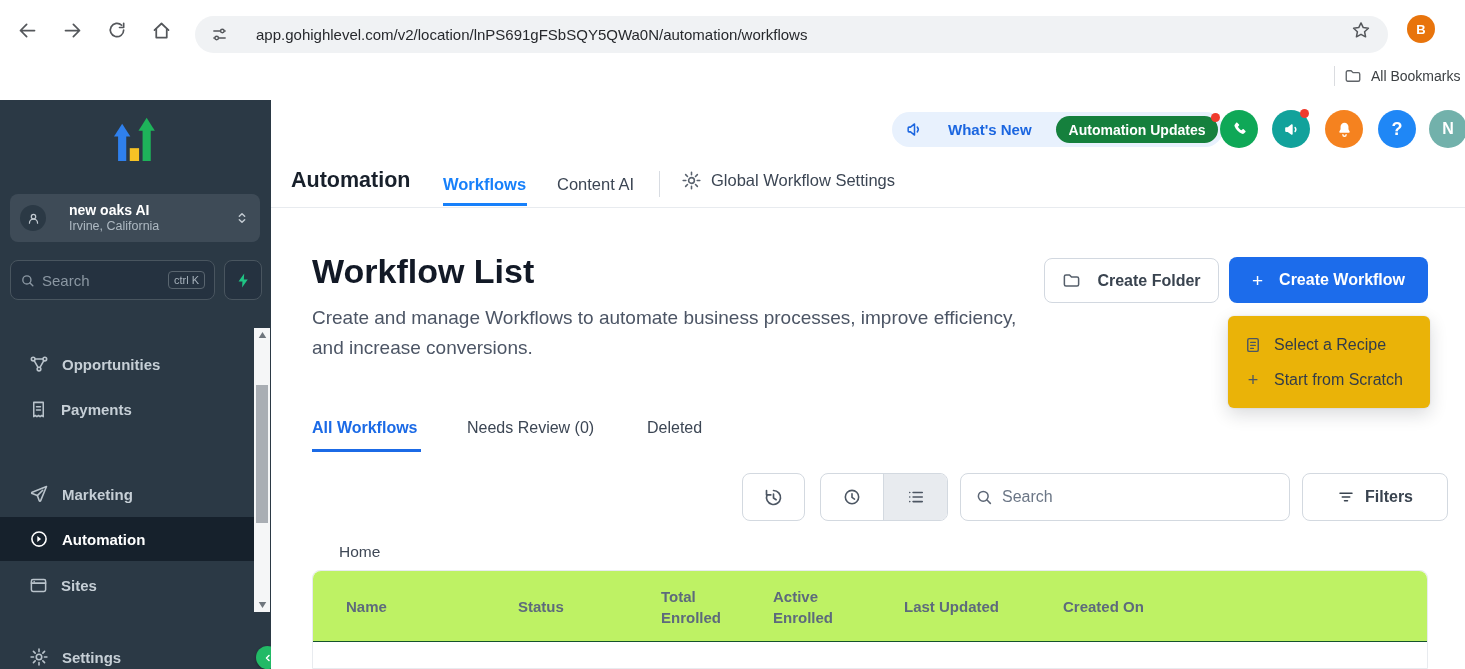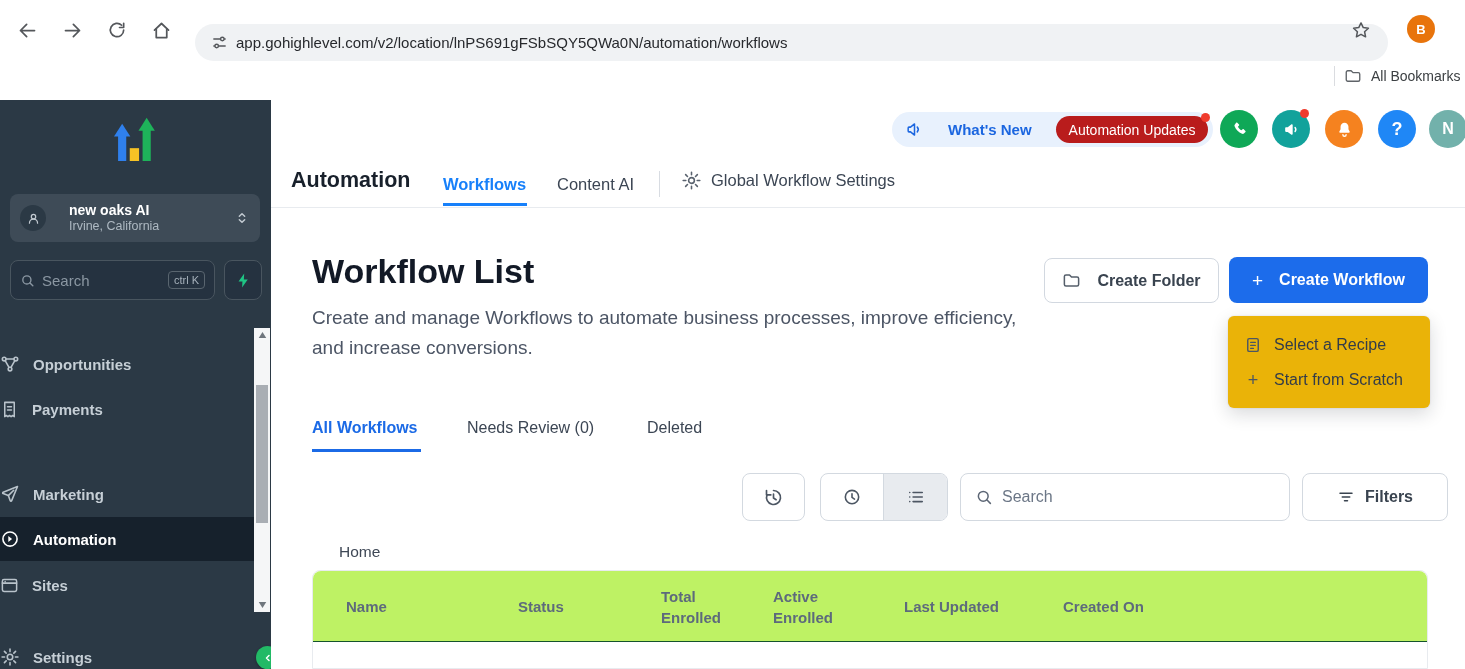--- a/index.html
+++ b/index.html
@@ -3,21 +3,21 @@
 <meta charset="utf-8">
 <style>
   * { margin:0; padding:0; box-sizing:border-box; }
   html,body { background:#fff; }
   body { font-family:"Liberation Sans", sans-serif; }
   .page { position:relative; width:1465px; height:669px; overflow:hidden; background:#fff; }
 
   
   .chrome { position:absolute; left:0; top:0; width:1465px; height:100px; background:#fff; }
   .nav-btn { position:absolute; top:15px; width:30px; height:30px; display:flex; align-items:center; justify-content:center; color:#54575b; cursor:pointer; }
-  .url-bar { position:absolute; left:195px; top:24px; width:1193px; height:37px; background:#f0f2f4; border-radius:19px; display:flex; align-items:center; padding:0 16px; gap:8px; }
+  .url-bar { position:absolute; left:195px; top:16px; width:1193px; height:37px; background:#f0f2f4; border-radius:19px; display:flex; align-items:center; padding:0 16px; gap:28px; }
   .url-text { font-size:15px; color:#27292d; white-space:nowrap; overflow:hidden; }
   .tune-ic { color:#54575b; display:flex; }
   .star-btn { position:absolute; left:1346px; top:15px; width:30px; height:30px; display:flex; align-items:center; justify-content:center; color:#54575b; }
   .avatar-b { position:absolute; left:1407px; top:15px; width:28px; height:28px; border-radius:50%; background:#e8740c; color:#fff; font-size:13px; font-weight:700; display:flex; align-items:center; justify-content:center; }
   .bookmarks-row { position:absolute; left:1334px; top:64px; height:24px; display:flex; align-items:center; gap:9px; color:#3c4043; font-size:14px; white-space:nowrap; }
   .bm-divider { width:1px; height:20px; background:#dadce0; }
   .folder-sm { color:#5f6368; display:flex; }
 
   
   .sidebar { position:absolute; left:0; top:100px; width:271px; height:569px; background:#2b3945; overflow:hidden; }
@@ -28,36 +28,36 @@
   .loc-name { color:#fff; font-size:14px; font-weight:700; }
   .loc-city { color:#aeb9c2; font-size:12.5px; }
   .loc-chevrons { margin-left:auto; color:#c2cad1; display:flex; }
   .search-row { position:absolute; left:10px; top:160px; display:flex; gap:9px; }
   .side-search { width:205px; height:40px; background:#253240; border:1px solid #49555f; border-radius:8px; display:flex; align-items:center; padding:0 9px; gap:7px; }
   .side-search svg { color:#8b97a2; flex:0 0 auto; }
   .side-search input { flex:1; min-width:0; background:transparent; border:none; outline:none; color:#d6dde3; font-size:15px; font-family:inherit; }
   .side-search input::placeholder { color:#8b97a2; }
   .kbd { font-size:11px; color:#a6b1bb; border:1px solid #59656f; border-radius:4px; padding:2px 5px; white-space:nowrap; }
   .bolt-btn { width:38px; height:40px; background:#253240; border:1px solid #49555f; border-radius:8px; display:flex; align-items:center; justify-content:center; color:#1fc584; cursor:pointer; }
-  .menu-item { position:absolute; left:0; width:255px; height:44px; display:flex; align-items:center; gap:13px; color:#c6cfd6; font-size:15px; font-weight:600; cursor:pointer; }
+  .menu-item { position:absolute; left:0; width:255px; height:44px; display:flex; align-items:center; padding-left:29px; gap:13px; color:#c6cfd6; font-size:15px; font-weight:600; cursor:pointer; }
   .menu-item svg { color:#b9c3cb; flex:0 0 auto; }
   .menu-item.active { background:#16212c; color:#fff; }
   .menu-item.active svg { color:#fff; }
   .side-scrollbar { position:absolute; left:254px; top:228px; width:16px; height:284px; background:#f5f6f7; }
   .sb-arrow { position:absolute; left:0; width:16px; height:14px; display:flex; align-items:center; justify-content:center; color:#6f767d; cursor:pointer; }
   .sb-arrow.up { top:0; } .sb-arrow.down { bottom:0; }
   .sb-thumb { position:absolute; left:2px; top:57px; width:12px; height:138px; background:#a9aeb4; cursor:grab; }
   .collapse-btn { position:absolute; left:256px; top:546px; width:23px; height:23px; border:none; border-radius:50%; background:#22ba66; color:#fff; display:flex; align-items:center; justify-content:center; cursor:pointer; z-index:6; box-shadow:0 1px 3px rgba(0,0,0,.3); }
 
   
   .main { position:absolute; left:271px; top:100px; width:1194px; height:569px; background:#fff; }
 
   .whats-new { position:absolute; left:621px; top:12px; height:35px; background:#e8f1fd; border-radius:18px; display:flex; align-items:center; padding:0 5px 0 13px; gap:24px; cursor:pointer; }
   .wn-label { color:#1b66e0; font-size:15px; font-weight:700; white-space:nowrap; }
-  .wn-badge { position:relative; background:#b91c1c; color:#fff; border-radius:15px; height:27px; display:flex; align-items:center; padding:0 13px; font-size:14px; font-weight:400; white-space:nowrap; }
+  .wn-badge { position:relative; background:#15803d; color:#fff; border-radius:15px; height:27px; display:flex; align-items:center; padding:0 13px; font-size:14px; font-weight:700; white-space:nowrap; }
   .red-dot { position:absolute; width:9px; height:9px; border-radius:50%; background:#ef3b2d; }
   .wn-badge .red-dot { right:-2px; top:-3px; }
   .circ { position:absolute; top:10px; width:38px; height:38px; border-radius:50%; display:flex; align-items:center; justify-content:center; color:#fff; cursor:pointer; }
   .circ .red-dot { right:1px; top:-1px; }
   .c-phone { left:949px; background:#0fa857; }
   .c-speak { left:1001px; background:#12a29b; }
   .c-bell  { left:1054px; background:#f5821f; }
   .c-help  { left:1107px; background:#1f87f6; font-size:18px; font-weight:700; }
   .c-avatar{ left:1158px; background:#72b1ab; font-size:16px; font-weight:600; }
 

